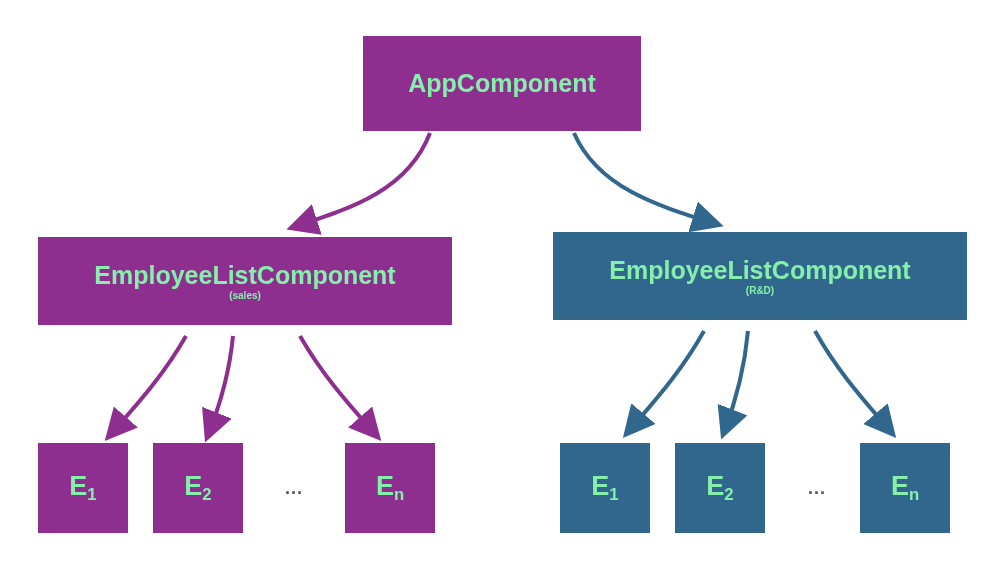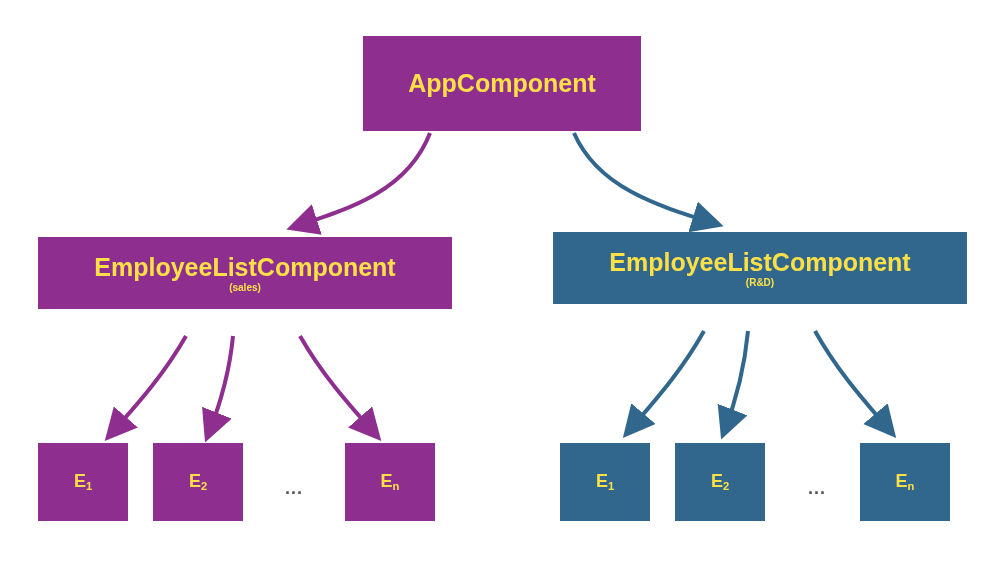--- a/index.html
+++ b/index.html
@@ -32,47 +32,47 @@
     stroke: var(--blue, #31678d);
     stroke-width: 4;
     fill: none;
   }
   .node {
     position: absolute;
     display: flex;
     flex-direction: column;
     align-items: center;
     justify-content: center;
-    color: #fde047;
+    color: #86efac;
     font-weight: bold;
     box-sizing: border-box;
     text-align: center;
   }
   .purple-node { background: var(--purple, #8e2f8f); }
   .blue-node   { background: var(--blue, #31678d); }
   .root-node {
     left: 363px; top: 36px;
     width: 278px; height: 95px;
     font-size: 25px;
   }
   .group-node {
-    width: 414px; height: 72px;
+    width: 414px; height: 88px;
     font-size: 25px;
     line-height: 1.15;
   }
   .group-node .sublabel {
     font-size: 10px;
     font-weight: bold;
   }
   .group-sales { left: 38px; top: 237px; }
   .group-rnd   { left: 553px; top: 232px; }
   .child-node {
-    width: 90px; height: 78px;
+    width: 90px; height: 90px;
     top: 443px;
-    font-size: 18px;
+    font-size: 27px;
   }
   .sub {
     font-size: 0.62em;
     vertical-align: -0.28em;
     font-weight: bold;
   }
   .ellipsis {
     position: absolute;
     top: 478px;
     width: 40px;

